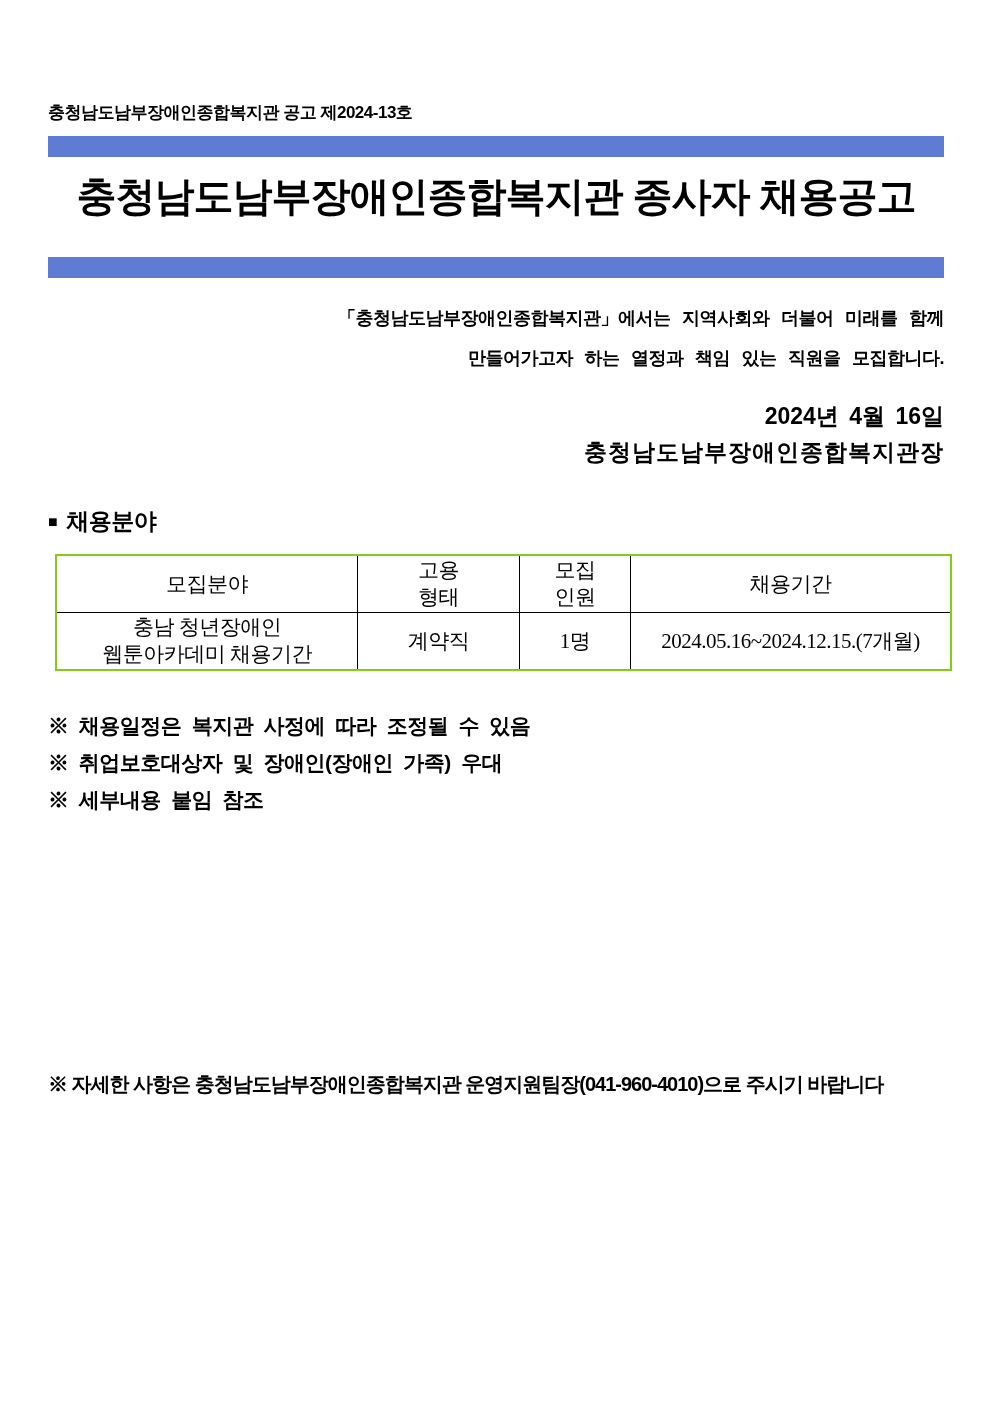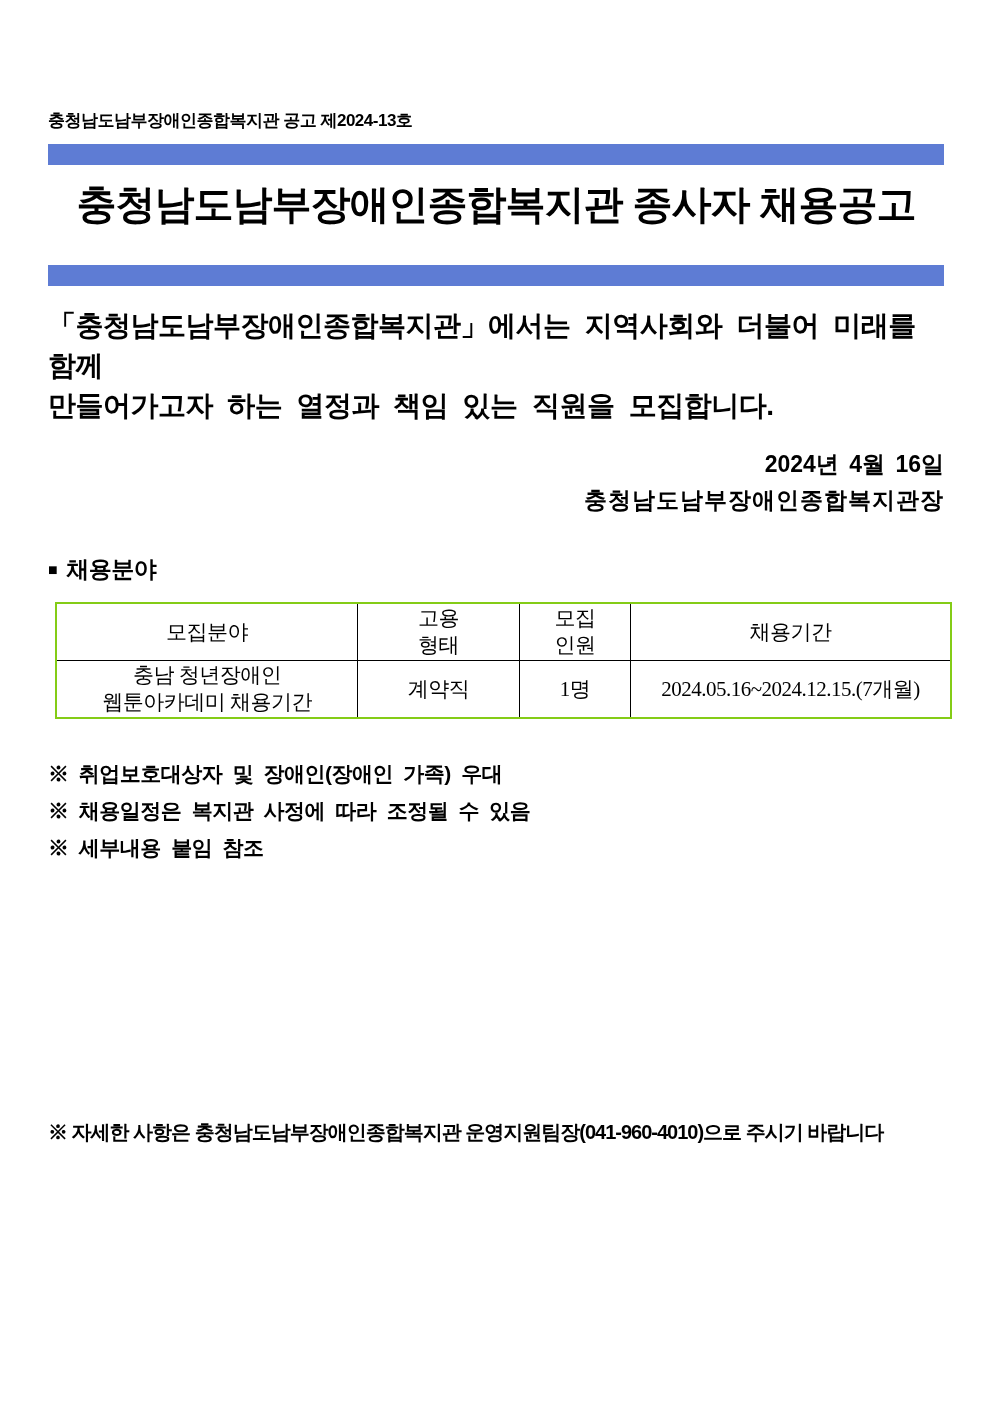--- a/index.html
+++ b/index.html
@@ -4,21 +4,21 @@
 <style>
   html, body { margin: 0; padding: 0; background: #ffffff; }
   body {
     width: 992px; height: 1403px;
     color: #000000;
     font-family: "Liberation Sans", sans-serif;
   }
   .page {
     box-sizing: border-box;
     width: 992px; height: 1403px;
-    padding: 8px 48px;
+    padding: 0 48px;
     overflow: hidden;
     background: #ffffff;
   }
   .notice-number {
     padding-top: 103px;
     font-size: 17px;
     font-weight: bold;
     line-height: 20px;
     letter-spacing: -0.5px;
   }
@@ -32,23 +32,23 @@
     font-size: 40px;
     font-weight: bold;
     text-align: center;
     line-height: 50px;
     letter-spacing: -1px;
     white-space: nowrap;
   }
   .accent-bar.bar2 { margin-top: 36px; }
   .intro {
     margin: 20px 0 0 0;
-    text-align: left;
+    text-align: right;
     font-weight: bold;
-    font-size: 28px;
+    font-size: 18px;
     line-height: 40px;
     word-spacing: 7px;
     letter-spacing: -0.5px;
   }
   .intro-line { display: block; }
   .sign-block {
     margin-top: 20px;
     text-align: right;
     font-weight: bold;
     font-size: 23px;
@@ -153,20 +153,20 @@
         <td>충남 청년장애인
 웹툰아카데미 채용기간</td>
         <td>계약직</td>
         <td>1명</td>
         <td>2024.05.16~2024.12.15.(7개월)</td>
       </tr>
     </tbody>
   </table>
 
   <div class="notes">
+    <div class="note">※ 채용일정은 복지관 사정에 따라 조정될 수 있음</div>
     <div class="note">※ 취업보호대상자 및 장애인(장애인 가족) 우대</div>
-    <div class="note">※ 채용일정은 복지관 사정에 따라 조정될 수 있음</div>
     <div class="note">※ 세부내용 붙임 참조</div>
   </div>
 
   <div class="contact-note">※ 자세한 사항은 충청남도남부장애인종합복지관 운영지원팀장(041-960-4010)으로 주시기 바랍니다</div>
 
 </div>
 
 </body></html>

